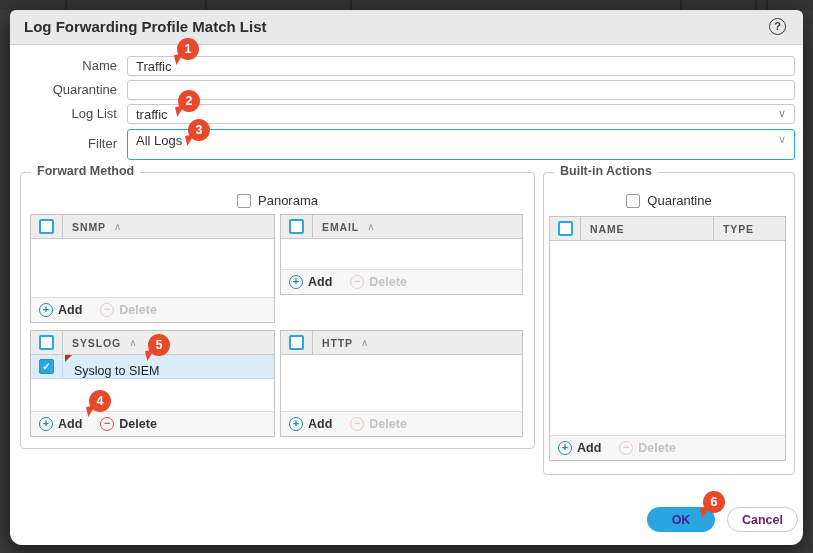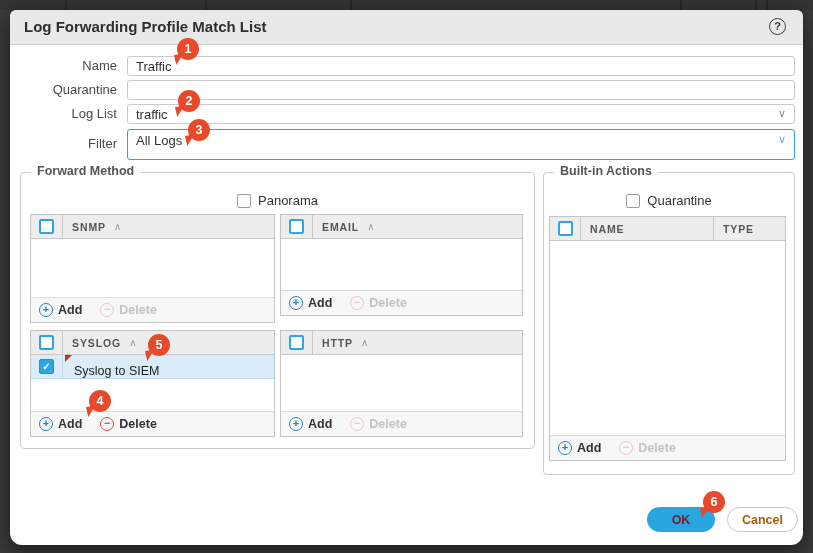--- a/index.html
+++ b/index.html
@@ -75,22 +75,22 @@
           display:flex;flex-direction:column;background:#fff;}
   .bthead{height:23px;background:#ededed;border-bottom:1px solid #c9c9c9;display:flex;align-items:stretch;flex:0 0 auto;
           font-size:10.5px;font-weight:bold;color:#555;letter-spacing:.9px;}
   .bt-cb{width:30px;border-right:1px solid #c9c9c9;display:flex;align-items:center;justify-content:center;flex:0 0 auto;}
   .bt-name{width:133px;border-right:1px solid #c9c9c9;display:flex;align-items:center;padding-left:9px;flex:0 0 auto;box-sizing:border-box;}
   .bt-type{flex:1;display:flex;align-items:center;padding-left:9px;}
 
   
   .btn{position:absolute;top:497px;height:25px;border-radius:13px;font-size:12.5px;font-weight:bold;
        display:flex;align-items:center;justify-content:center;cursor:pointer;box-sizing:border-box;}
-  .btn-ok{left:637px;width:68px;background:#29a5e0;color:#7f1d1d;}
-  .btn-cancel{left:717px;width:71px;background:#fff;border:1px solid #c9c9c9;color:#a16207;}
+  .btn-ok{left:637px;width:68px;background:#29a5e0;color:#4c1d95;}
+  .btn-cancel{left:717px;width:71px;background:#fff;border:1px solid #c9c9c9;color:#701a75;}
 
   
   .badge{position:absolute;width:22px;height:22px;border-radius:50%;background:#e8492b;color:#fff;
          font-size:12.5px;font-weight:bold;display:flex;align-items:center;justify-content:center;z-index:60;}
   .badge::after{content:"";position:absolute;left:-2px;bottom:-4px;width:0;height:0;
                 border-top:10px solid #e8492b;border-right:10px solid transparent;transform:rotate(-14deg);}
 </style>
 </head>
 <body>
 
@@ -152,21 +152,21 @@
             <span class="icircle">+</span>
             <span>Add</span>
           </span>
           <span class="action del disabled">
             <span class="icircle">−</span>
             <span>Delete</span>
           </span>
         </div>
       </div>
 
-      <div class="panel" style="left:259px;top:41px;width:243px;height:102px">
+      <div class="panel" style="left:259px;top:41px;width:243px;height:81px">
         <div class="phead">
           <span class="pcbcell">
               <span class="cb blue"></span>
             </span>
           <span class="ptitle">EMAIL</span>
           <span class="caret">∧</span>
         </div>
         <div class="pbody"></div>
         <div class="pfoot">
           <span class="action add">

